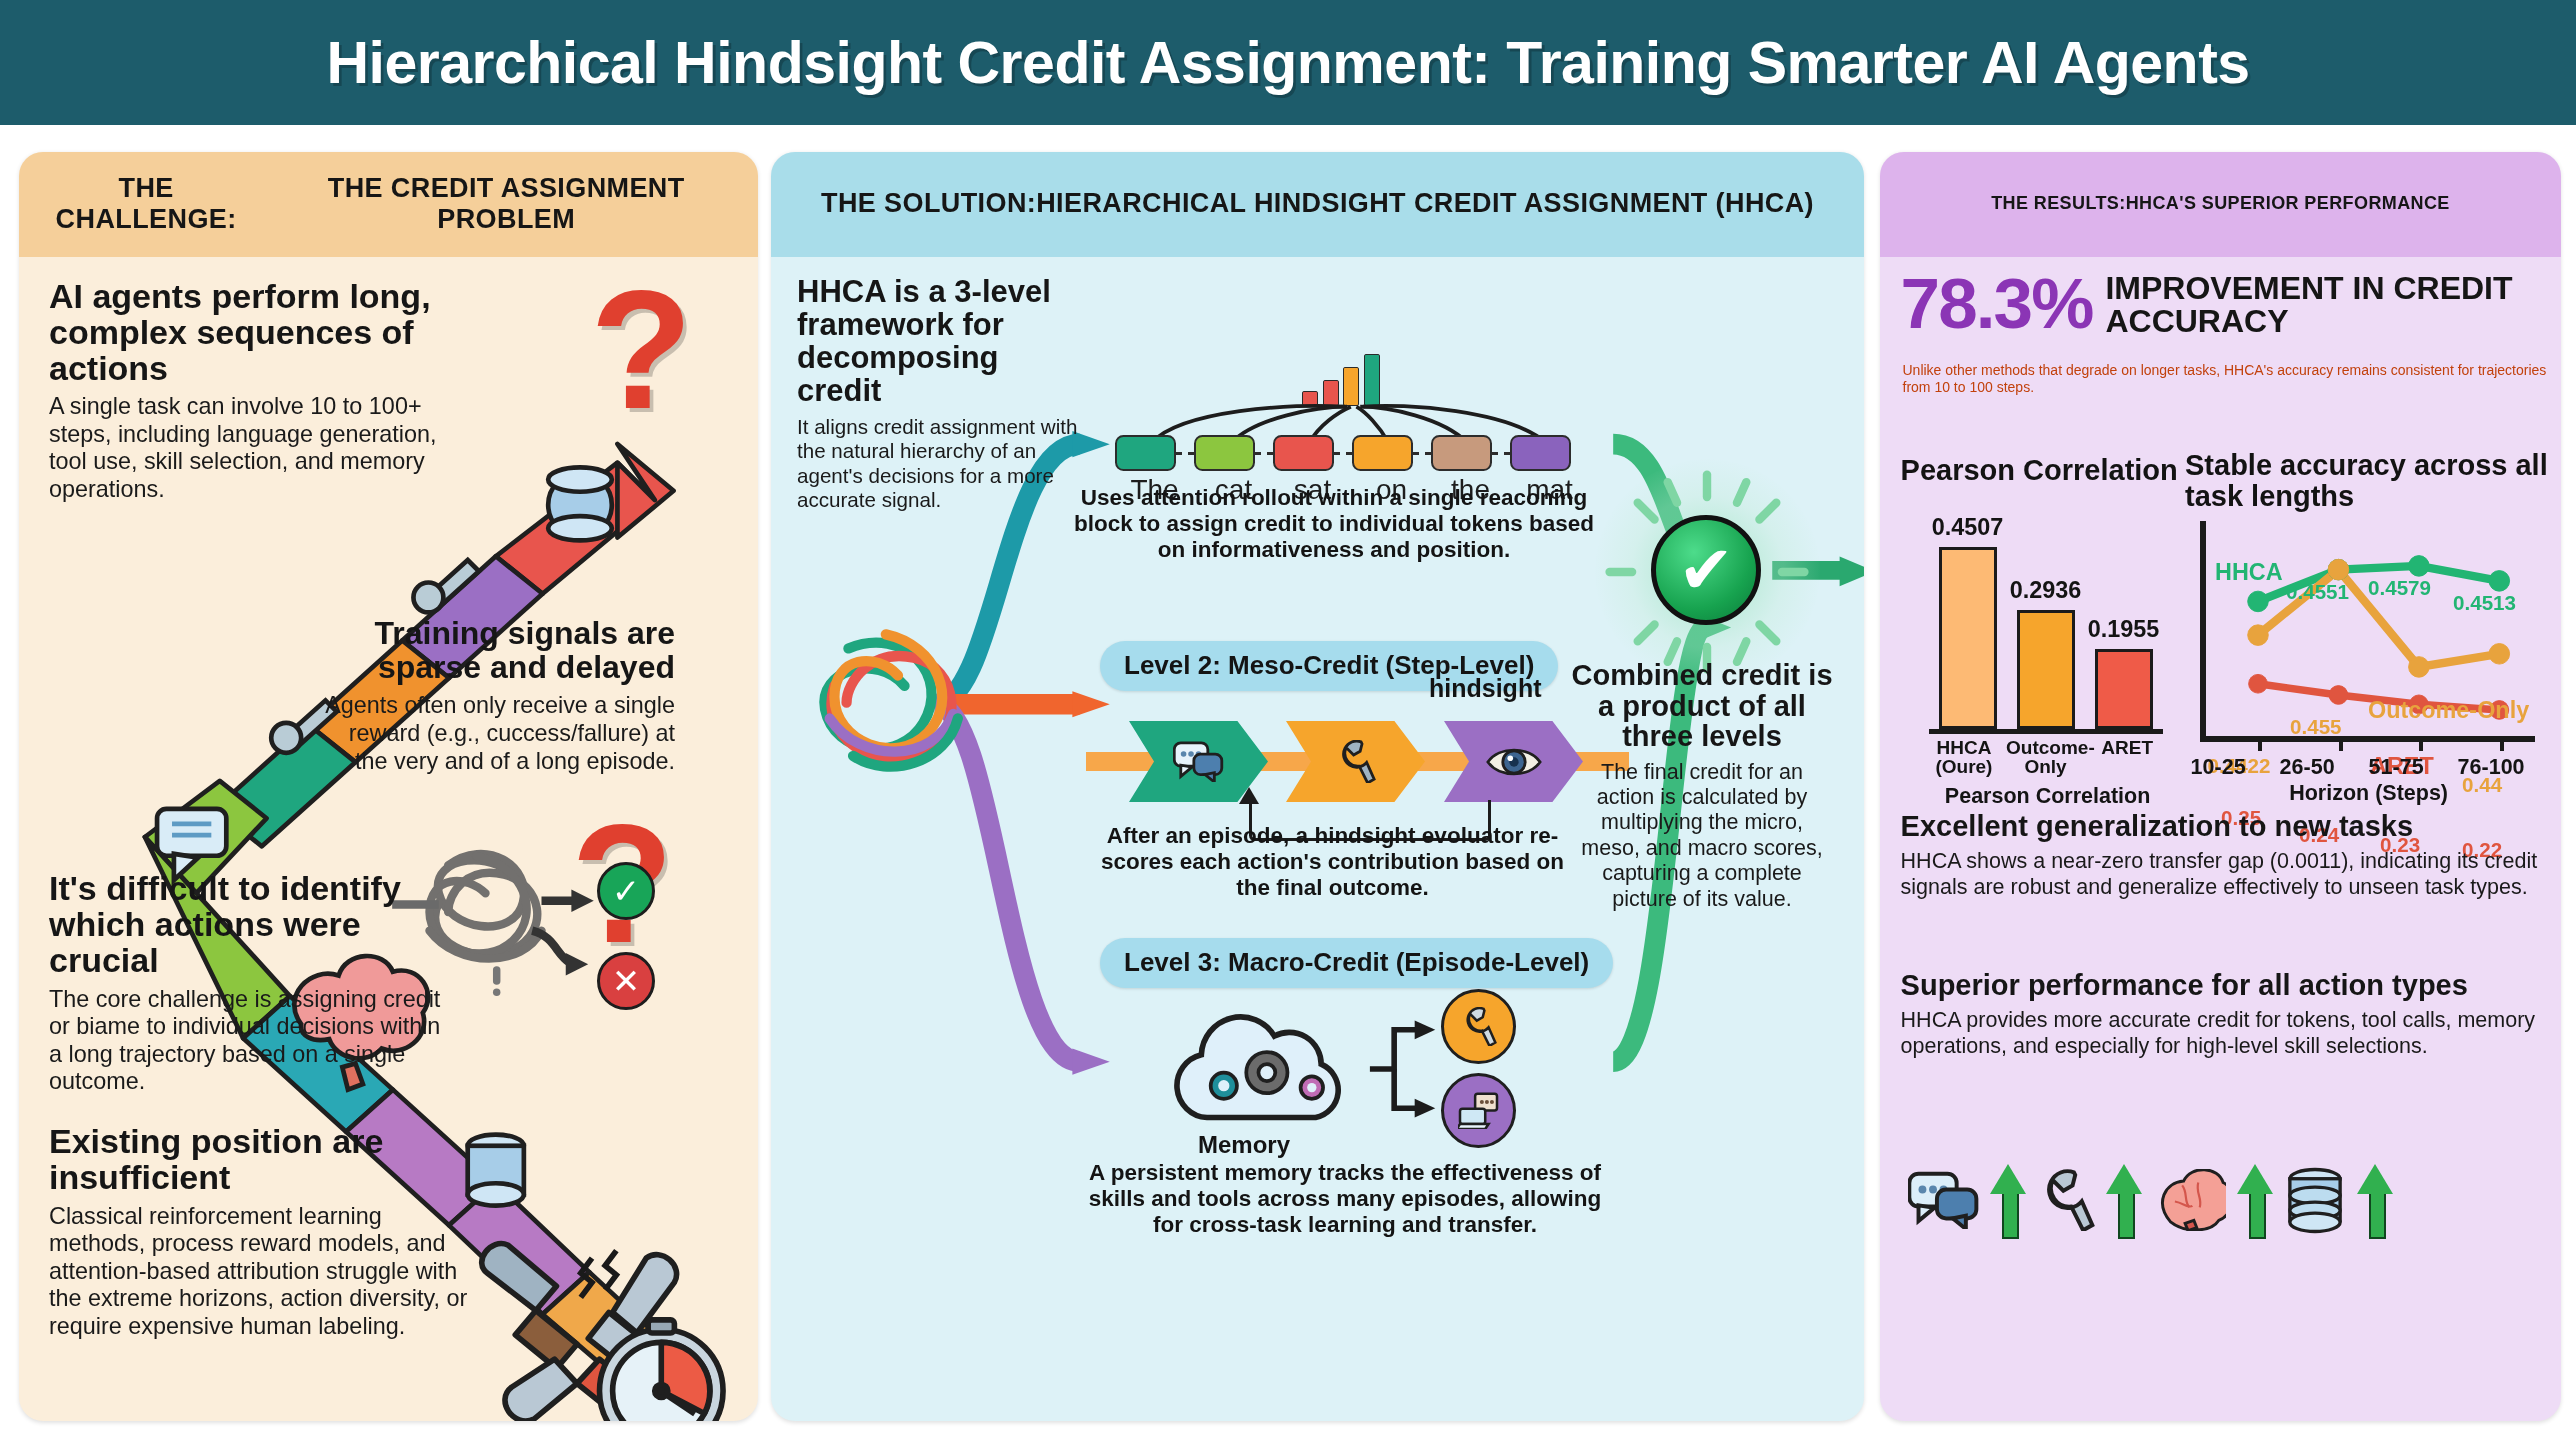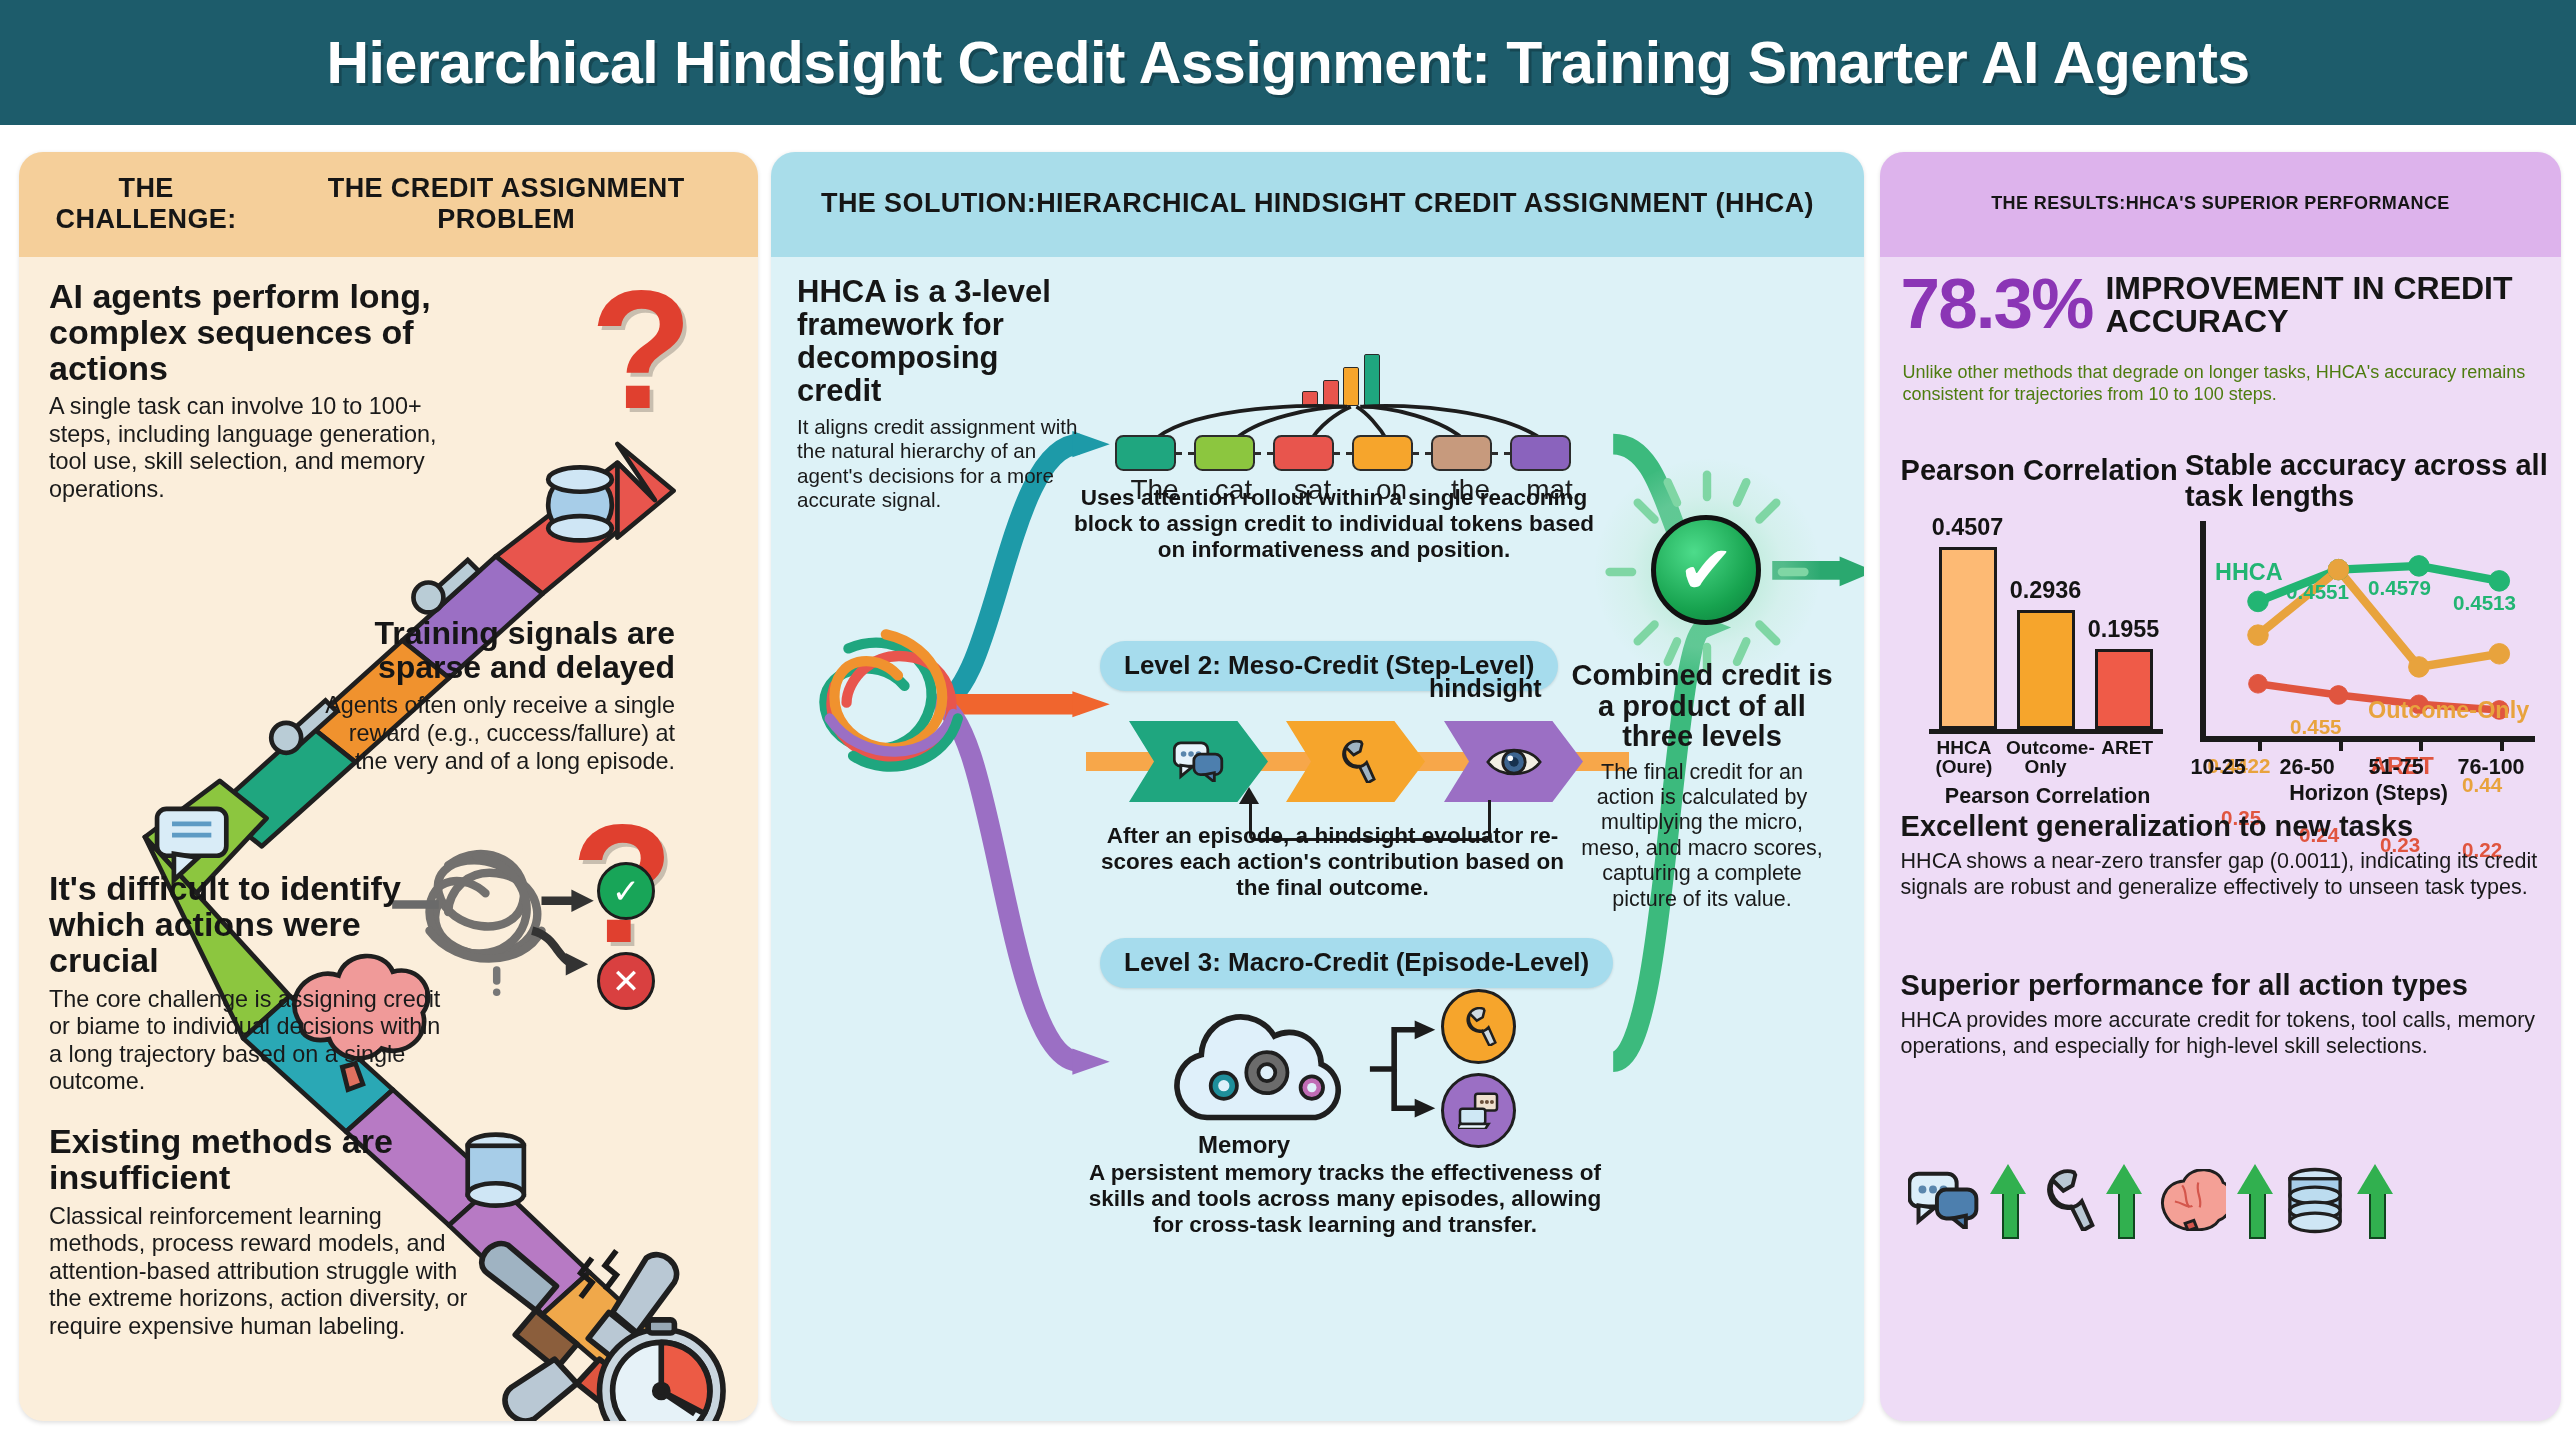--- a/index.html
+++ b/index.html
@@ -118,21 +118,21 @@
   .glow { position:absolute; left:824px; top:202px; width:225px; height:225px; border-radius:50%;
           background:radial-gradient(circle, rgba(120,220,160,.55) 0%, rgba(190,235,210,.28) 48%, rgba(255,255,255,0) 72%); }
 
   
   .pipe { position:absolute; }
 
   
   #r-stat { position:absolute; left:20.6px; top:13px; width:646px; display:flex; align-items:flex-start; }
   #pct { font-size:71px; font-weight:bold; color:#8b35b5; line-height:.95; letter-spacing:-1.9px; }
   #pct-lbl { font-size:32px; font-weight:bold; color:#161616; line-height:1.02; margin-left:13px; margin-top:1.9px; }
-  #r-sub { position:absolute; left:22.5px; top:105px; width:646px; font-size:18px; color:#4d7c0f; line-height:1.2; }
+  #r-sub { position:absolute; left:22.5px; top:105px; width:646px; font-size:14px; color:#c2410c; line-height:1.2; }
 
   .charttitle { font-size:29px; font-weight:bold; color:#131313; line-height:1.06; }
 
   
   #barchart { position:absolute; left:20.6px; top:198px; width:281px; height:328px; }
   #barplot { position:absolute; left:28px; top:82px; width:234px; height:197px; border-bottom:5.6px solid #1b1b1b;
              display:flex; align-items:flex-end; justify-content:space-around; }
   .bar { width:58px; border:3.7px solid #1b1b1b; position:relative; }
   .bar b { position:absolute; top:-36px; left:50%; transform:translateX(-50%); font-size:23.4px; color:#141414; white-space:nowrap;}
   #barlabels { position:absolute; left:22.5px; top:283px; width:245px; display:flex; justify-content:space-around; }
@@ -266,21 +266,21 @@
       </div>
       <div class="lblk" id="l2">
         <h3 class="blk">Training signals are sparse and delayed</h3>
         <p class="blk">Agents often only receive a single reward (e.g., cuccess/fallure) at the very and of a long episode.</p>
       </div>
       <div class="lblk" id="l3">
         <h3 class="blk">It's difficult to identify which actions were crucial</h3>
         <p class="blk">The core challenge is assigning credit or biame to individual decisions within a long trajectory based on a single outcome.</p>
       </div>
       <div class="lblk" id="l4">
-        <h3 class="blk">Existing methods are insufficient</h3>
+        <h3 class="blk">Existing position are insufficient</h3>
         <p class="blk">Classical reinforcement learning methods, process reward models, and attention-based attribution struggle with the extreme horizons, action diversity, or require expensive human labeling.</p>
       </div>
     </div>
   </div>
 
   <div class="panel" id="panel-mid">
     <div class="panel-head">
       <div>THE SOLUTION:</div>
       <div>HIERARCHICAL HINDSIGHT CREDIT ASSIGNMENT (HHCA)</div>
     </div>

